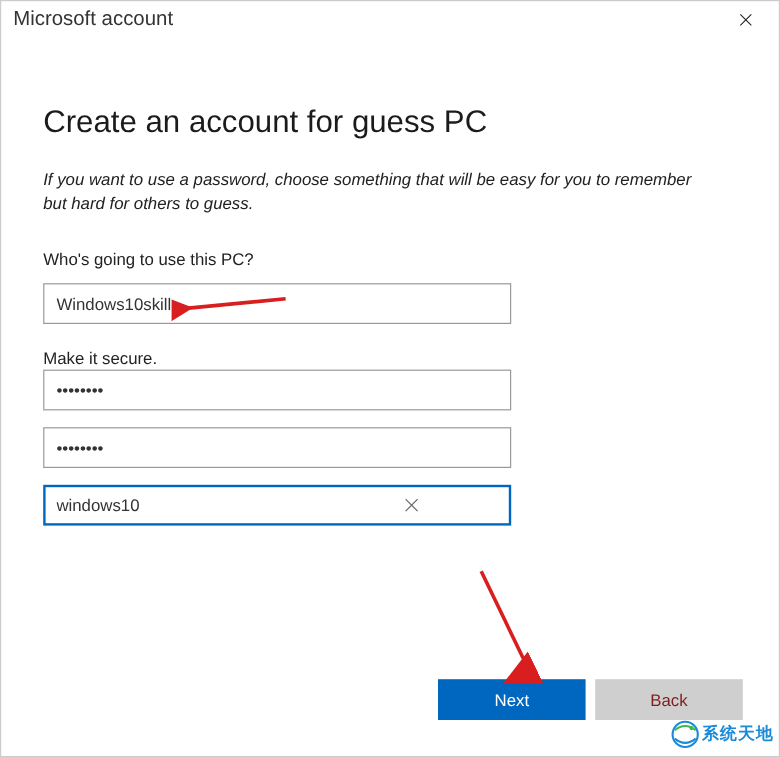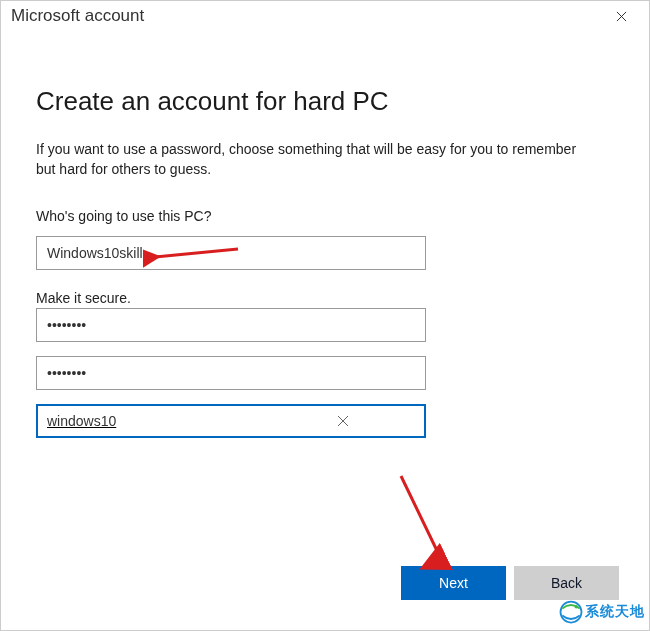--- a/index.html
+++ b/index.html
@@ -47,20 +47,21 @@
       font-weight: 400;
       color: #1b1b1b;
       margin-bottom: 22px;
     }
     .description {
       font-size: 14px;
       color: #222;
       line-height: 1.45;
       margin-bottom: 28px;
       max-width: 560px;
+      font-style: italic;
     }
     .section-label {
       font-size: 14px;
       font-weight: 400;
       color: #222;
       margin-bottom: 12px;
     }
     .section-label.second {
       margin-top: 20px;
       margin-bottom: 2px;
@@ -78,21 +79,20 @@
       margin-bottom: 14px;
       background: #fff;
     }
     .text-input.focused {
       border: 2px solid #0067c0;
       padding: 0 30px 0 9px;
     }
     .hint-wrap {
       position: relative;
       width: 324px;
-      text-decoration: underline;
     }
     .clear-x {
       position: absolute;
       right: 8px;
       top: 50%;
       transform: translateY(-50%);
       cursor: pointer;
       display: flex;
       align-items: center;
       justify-content: center;
@@ -106,34 +106,34 @@
       stroke-width: 1;
     }
     .footer {
       position: absolute;
       bottom: 30px;
       right: 30px;
       display: flex;
       gap: 8px;
     }
     .btn {
-      width: 105px;
+      width: 123px;
       height: 34px;
       border: none;
       font-size: 14px;
       font-family: inherit;
       cursor: pointer;
     }
     .btn.primary {
       background: #0067c0;
       color: #fff;
     }
     .btn.secondary {
       background: #cfcfcf;
-      color: #0f172a;
+      color: #7f1d1d;
     }
     
     .arrow {
       position: absolute;
       pointer-events: none;
     }
     .watermark {
       position: absolute;
       bottom: 4px;
       right: 4px;
@@ -161,21 +161,21 @@
   <span>Microsoft account</span>
   <div class="close-btn">
     <svg viewBox="0 0 12 12">
       <line x1="1" y1="1" x2="11" y2="11"></line>
       <line x1="11" y1="1" x2="1" y2="11"></line>
     </svg>
   </div>
 </div>
 
 <div class="content">
-  <h1 class="page-title">Create an account for hard PC</h1>
+  <h1 class="page-title">Create an account for guess PC</h1>
   <p class="description">If you want to use a password, choose something that will be easy for you to remember but hard for others to guess.</p>
 
   <div class="section-label">Who's going to use this PC?</div>
   <input type="text" class="text-input" value="Windows10skill" style="">
 
   <div class="section-label second">Make it secure.</div>
   <input type="password" class="text-input" value="••••••••" style="">
   <input type="password" class="text-input" value="••••••••" style="">
 
   <div class="hint-wrap">

